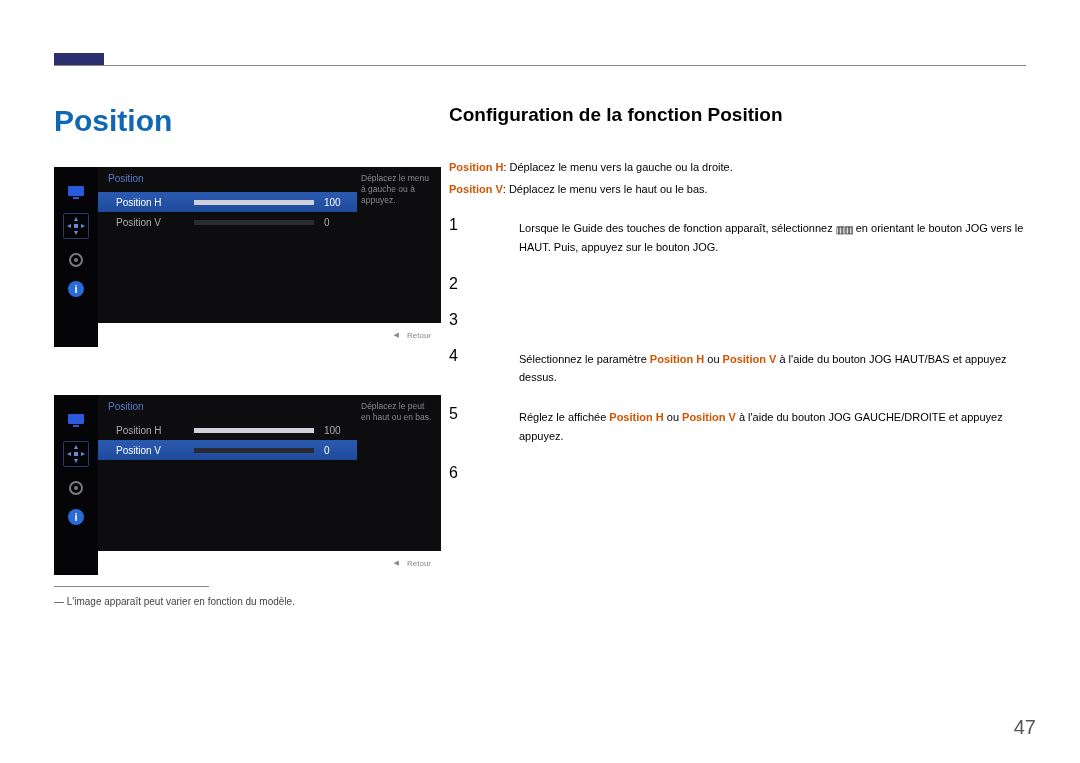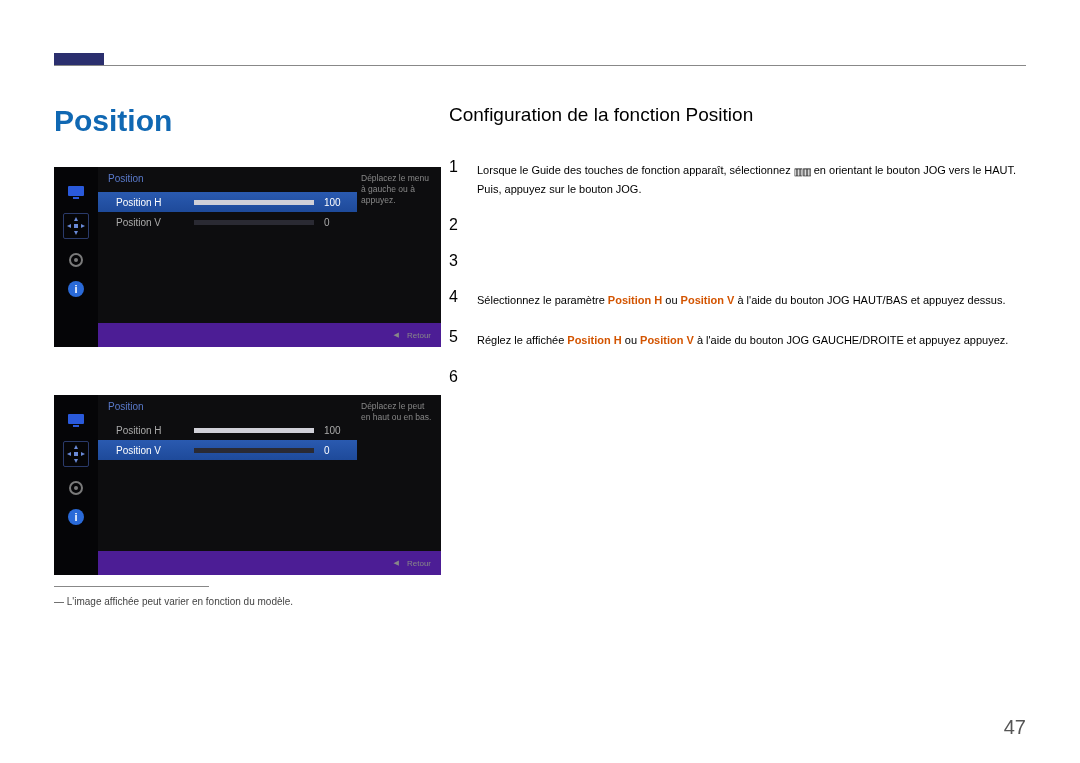--- a/index.html
+++ b/index.html
@@ -36,35 +36,35 @@
     color: #1068b3;
   }
   .right-col {
     position: absolute;
     top: 104px;
     left: 449px;
     right: 54px;
   }
   .section-heading {
     font-size: 19px;
-    font-weight: normal;
+    font-weight: bold;
     color: #000;
     margin-bottom: 32px;
   }
   .def-line { font-size: 11px; line-height: 1.7; margin-bottom: 3px; }
   .hl { color: #d35400; font-weight: bold; }
   .steps { margin-top: 18px; }
   .step-row { display: flex; align-items: flex-start; margin-bottom: 18px; }
   .step-num {
     width: 28px;
     font-size: 16px;
     color: #000;
     flex-shrink: 0;
   }
-  .step-text { font-size: 11px; line-height: 1.7; padding-top:3px; }
+  .step-text { font-size: 11px; line-height: 1.7; padding-top:3px;margin-left:42px; }
   .osd {
     position: absolute;
     width: 387px;
     height: 180px;
     background: #0d0d0f;
   }
   .osd1 { top: 167px; left: 54px; }
   .osd2 { top: 395px; left: 54px; }
   .osd-sidebar {
     position: absolute;
@@ -111,21 +111,21 @@
   .osd-row .lbl { width:78px; }
   .osd-row .bar { width:120px; height:5px; background:#2a2a33; position:relative; margin-right:10px; }
   .osd-row .bar-fill { position:absolute; left:0; top:0; bottom:0; background:#d0d0d8; }
   .osd-row .val { width:32px; text-align:left; color:inherit; }
   .osd-hint {
     position:absolute; right:6px; top:6px; width:74px;
     font-size:8.5px; color:#888; line-height:1.3;
   }
   .osd-footer {
     position:absolute; left:44px; right:0; bottom:0; height:24px;
-    background:#4c1d95;
+    background:#ffffff;
     display:flex; justify-content:flex-end; align-items:center;
     font-size:8px; color:#888; padding-right:10px; gap:8px;
   }
   .osd-footer .tri { font-size:7px; color:#888; }
   .sidebar-frame {
     border:1px solid #2a3a6a;
     border-radius:2px;
   }
   .foot-rule {
     position:absolute;
@@ -138,21 +138,21 @@
   .foot-note {
     position:absolute;
     top:596px;
     left:54px;
     font-size:10px;
     color:#444;
   }
   .page-num {
     position:absolute;
     bottom:24px;
-    right:54px;
+    right:44px;
     font-size:20px;
     color:#555;
   }
   .menu-glyph {
     display:inline-block;
     font-size:10px;
     letter-spacing:-1px;
     vertical-align:middle;
   }
 </style>
@@ -256,25 +256,31 @@
     </div>
   </div>
   <div class="osd-hint">Déplacez le peut en haut ou en bas.</div>
   <div class="osd-footer">
     <span class="tri">◀</span>
     <span>Retour</span>
   </div>
 </div>
 
 <div class="foot-rule"></div>
-<div class="foot-note">― L'image affichée peut varier en fonction du modèle.</div>
+<div class="foot-note">― L'image apparaît peut varier en fonction du modèle.</div>
 
 <div class="right-col">
   <h2 class="section-heading">Configuration de la fonction Position</h2>
 
+  <div class="def-line">
+    <span class="hl">Position H</span><span>: Déplacez le menu vers la gauche ou la droite.</span>
+  </div>
+  <div class="def-line">
+    <span class="hl">Position V</span><span>: Déplacez le menu vers le haut ou le bas.</span>
+  </div>
 
   <div class="steps">
 
     <div class="step-row">
       <div class="step-num">1</div>
       <div class="step-text">
         <span>Lorsque le Guide des touches de fonction apparaît, sélectionnez </span><span class="menu-glyph">▥▥</span><span> en orientant le bouton JOG vers le HAUT. Puis, appuyez sur le bouton JOG.</span>
       </div>
     </div>
 

